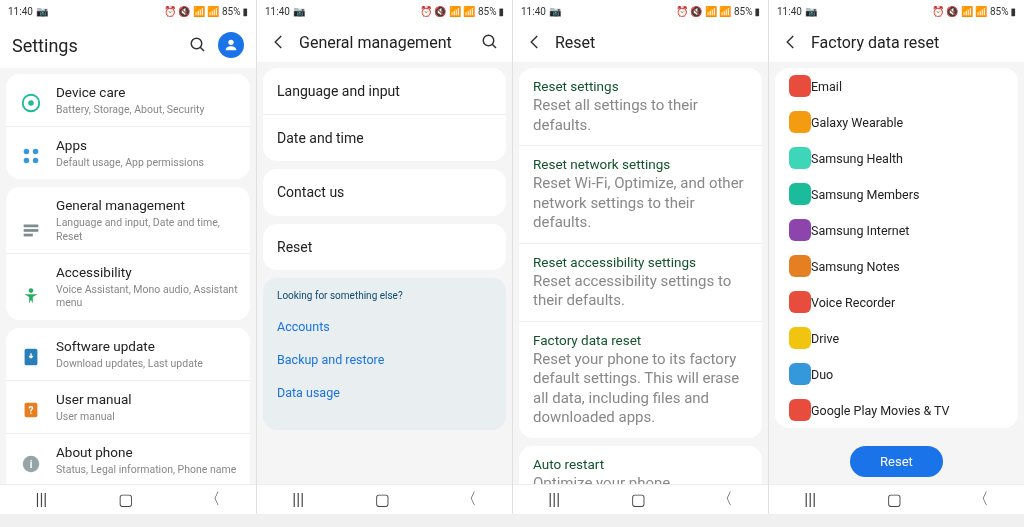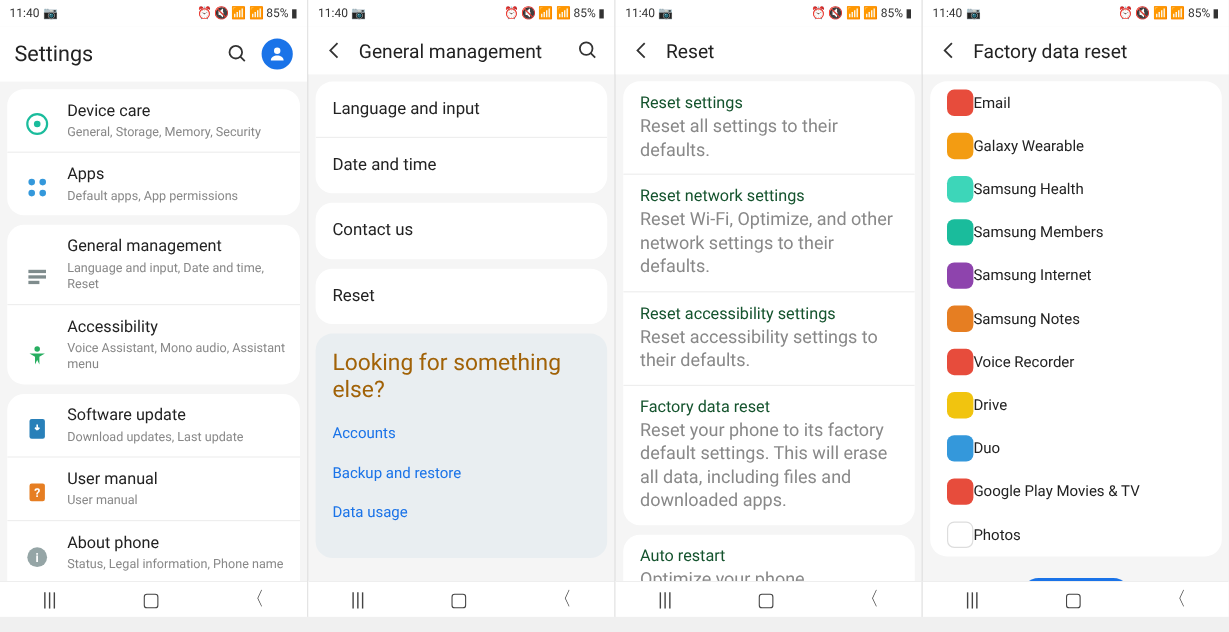--- a/index.html
+++ b/index.html
@@ -25,21 +25,21 @@
   .row { display:flex; align-items:flex-end; padding:10px 12px; gap:12px; }
   .row + .row { border-top: 1px solid #eee; }
   .icon-circle { width:26px; height:26px; display:flex; align-items:center; justify-content:center; flex-shrink:0; }
   .row-text { flex:1; min-width:0; }
   .row-title { font-size:13.5px; color:#222; line-height:1.3; }
   .row-sub { font-size:10.5px; color:#888; line-height:1.3; margin-top:1px; }
   .row-only-title { padding:14px 14px; }
   .row-only-title .row-title { font-size:14px; }
 
   .card.looking { background:#e9eef1; padding:12px 14px; }
-  .looking-title { font-size:19px; color:#a16207; margin-bottom:8px; }
+  .looking-title { font-size:10px; color:#0c4a6e; margin-bottom:8px; }
   .link { font-size:12.5px; color:#1a73e8; margin:18px 0; display:block; }
 
   .reset-item { padding:10px 14px; }
   .reset-item + .reset-item { border-top:1px solid #eee; }
   .reset-title { font-size:13.5px; color:#14532d; }
   .reset-sub { font-size:15px; color:#888; margin-top:2px; line-height:1.3; }
 
   .toggle { width:34px; height:18px; border-radius:10px; border:1px solid #ccc; background:#f5f5f5; position:relative; flex-shrink:0; }
   .toggle::after { content:""; position:absolute; left:1px; top:1px; width:14px; height:14px; border-radius:50%; background:#fff; border:1px solid #ccc; }
 
@@ -90,35 +90,35 @@
       <div class="card">
         <div class="row">
           <div class="icon-circle">
             <svg viewBox="0 0 24 24" width="22" height="22">
               <circle cx="12" cy="12" r="9" fill="none" stroke="#1abc9c" stroke-width="2"></circle>
               <circle cx="12" cy="12" r="3" fill="#1abc9c"></circle>
             </svg>
           </div>
           <div class="row-text">
             <div class="row-title">Device care</div>
-            <div class="row-sub">General, Storage, Memory, Security</div>
+            <div class="row-sub">Battery, Storage, About, Security</div>
           </div>
         </div>
         <div class="row">
           <div class="icon-circle">
             <svg viewBox="0 0 24 24" width="22" height="22">
               <circle cx="7" cy="7" r="3" fill="#3498db"></circle>
               <circle cx="17" cy="7" r="3" fill="#3498db"></circle>
               <circle cx="7" cy="17" r="3" fill="#3498db"></circle>
               <circle cx="17" cy="17" r="3" fill="#3498db"></circle>
             </svg>
           </div>
           <div class="row-text">
             <div class="row-title">Apps</div>
-            <div class="row-sub">Default apps, App permissions</div>
+            <div class="row-sub">Default usage, App permissions</div>
           </div>
         </div>
       </div>
       <div class="card">
         <div class="row">
           <div class="icon-circle">
             <svg viewBox="0 0 24 24" width="22" height="22">
               <rect x="4" y="6" width="16" height="3" fill="#7f8c8d"></rect>
               <rect x="4" y="11" width="16" height="3" fill="#7f8c8d"></rect>
               <rect x="4" y="16" width="10" height="3" fill="#7f8c8d"></rect>
@@ -368,24 +368,20 @@
           <div class="app-label">Drive</div>
         </div>
         <div class="app-row">
           <div class="app-icon" style="background: rgb(52, 152, 219);"></div>
           <div class="app-label">Duo</div>
         </div>
         <div class="app-row">
           <div class="app-icon" style="background: rgb(231, 76, 60);"></div>
           <div class="app-label">Google Play Movies &amp; TV</div>
         </div>
-        <div class="app-row">
-          <div class="app-icon" style="background: rgb(255, 255, 255); border: 1px solid rgb(221, 221, 221);"></div>
-          <div class="app-label">Photos</div>
-        </div>
       </div>
       <div class="reset-btn-wrap">
         <button class="reset-btn">Reset</button>
       </div>
     </div>
   <div class="navbar">
     <span>|||</span>
     <span>▢</span>
     <span>〈</span>
   </div>

